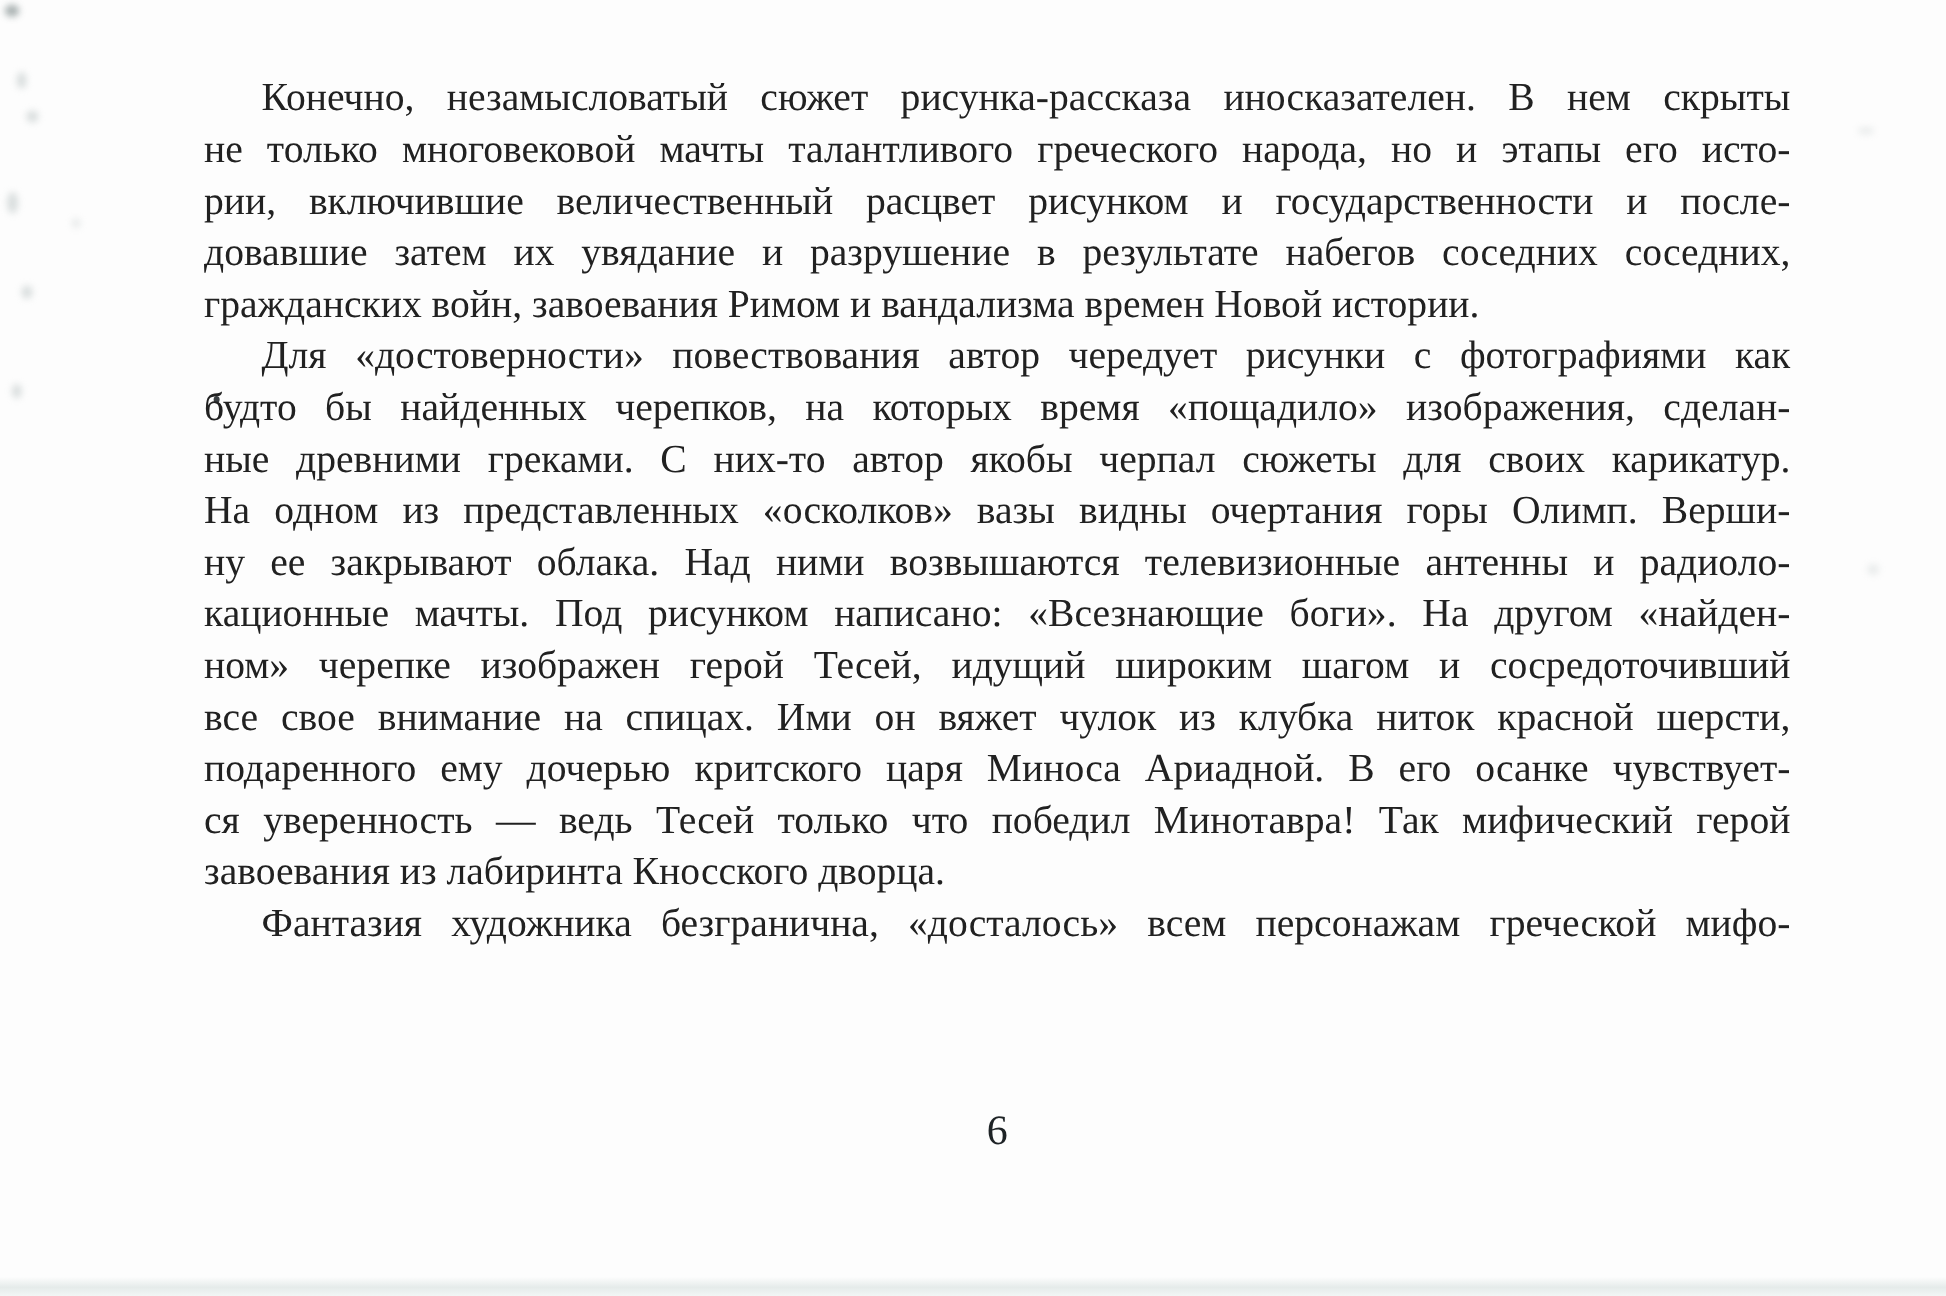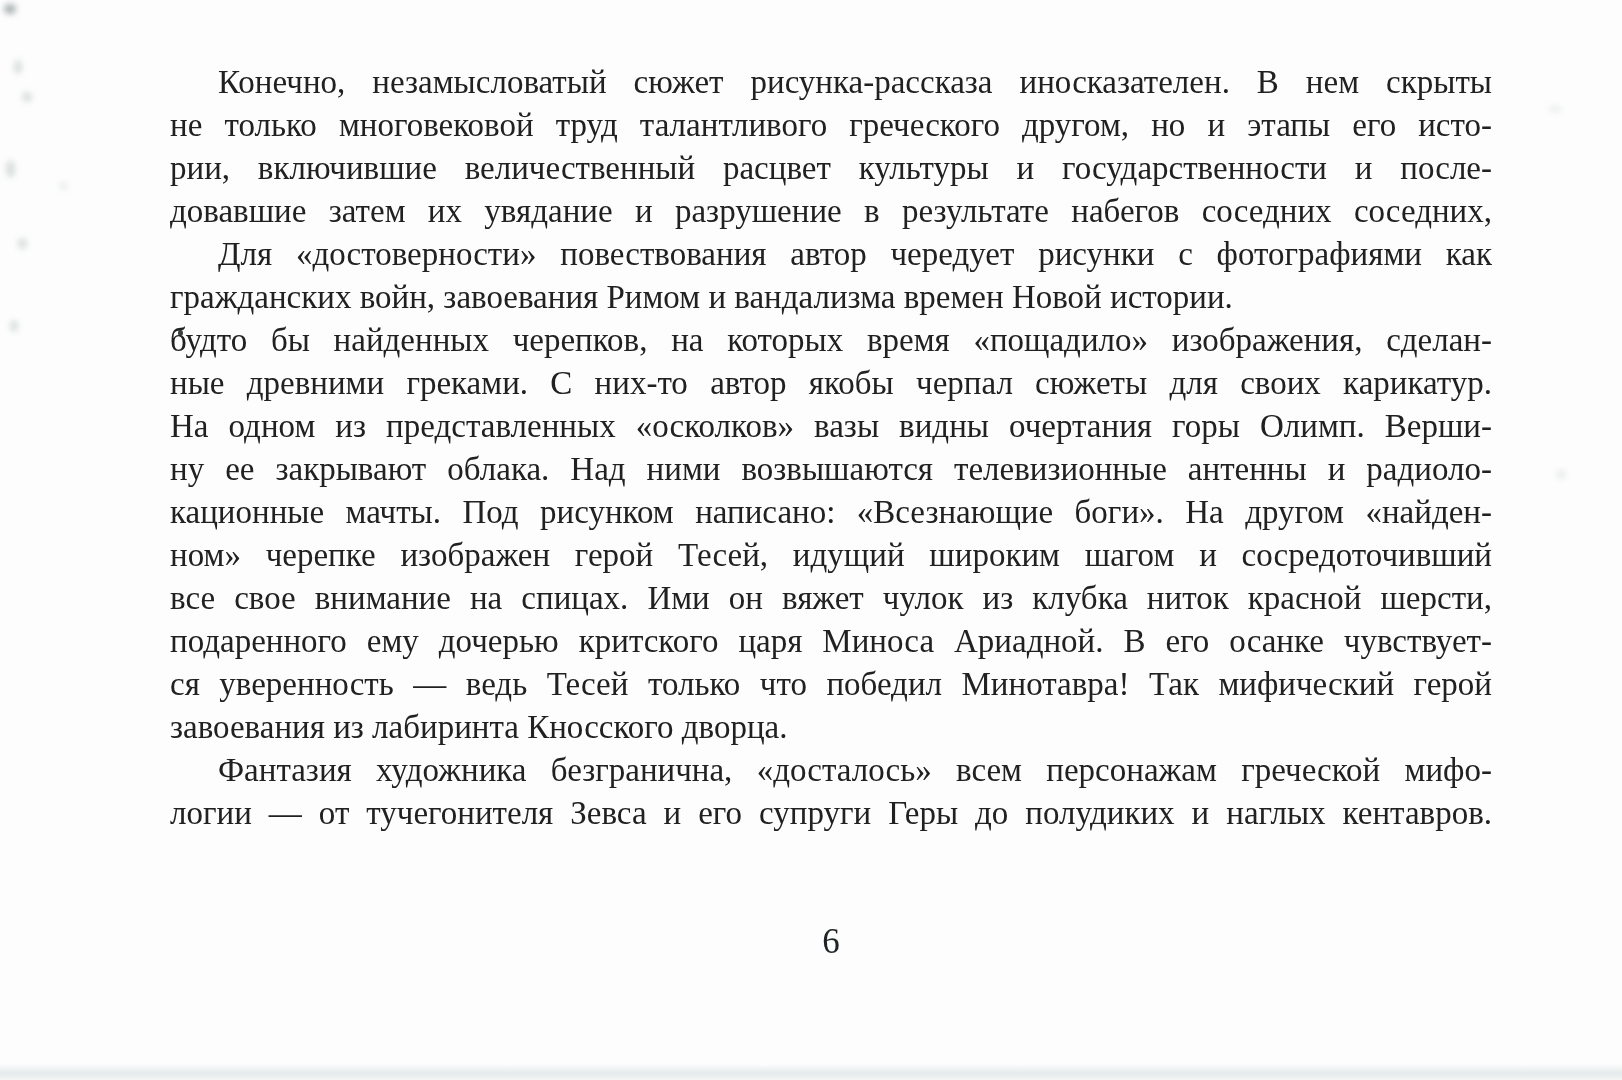--- a/index.html
+++ b/index.html
@@ -91,35 +91,34 @@
   <div class="smudge s4"></div>
   <div class="smudge s5"></div>
   <div class="smudge s6"></div>
   <div class="smudge s7"></div>
   <div class="smudge s8"></div>
   <div class="smudge s9"></div>
   <div class="inkdot"></div>
 
   <div class="textblock">
     <div class="line indent">Конечно, незамысловатый сюжет рисунка-рассказа иносказателен. В нем скрыты</div>
-    <div class="line">не только многовековой труд талантливого греческого другом, но и этапы его исто-</div>
-    <div class="line">рии, включившие величественный расцвет культуры и государственности и после-</div>
+    <div class="line">не только многовековой мачты талантливого греческого народа, но и этапы его исто-</div>
+    <div class="line">рии, включившие величественный расцвет рисунком и государственности и после-</div>
     <div class="line">довавшие затем их увядание и разрушение в результате набегов соседних соседних,</div>
+    <div class="line endpara">гражданских войн, завоевания Римом и вандализма времен Новой истории.</div>
     <div class="line indent">Для «достоверности» повествования автор чередует рисунки с фотографиями как</div>
-    <div class="line endpara">гражданских войн, завоевания Римом и вандализма времен Новой истории.</div>
     <div class="line">будто бы найденных черепков, на которых время «пощадило» изображения, сделан-</div>
     <div class="line">ные древними греками. С них-то автор якобы черпал сюжеты для своих карикатур.</div>
     <div class="line">На одном из представленных «осколков» вазы видны очертания горы Олимп. Верши-</div>
     <div class="line">ну ее закрывают облака. Над ними возвышаются телевизионные антенны и радиоло-</div>
     <div class="line">кационные мачты. Под рисунком написано: «Всезнающие боги». На другом «найден-</div>
     <div class="line">ном» черепке изображен герой Тесей, идущий широким шагом и сосредоточивший</div>
     <div class="line">все свое внимание на спицах. Ими он вяжет чулок из клубка ниток красной шерсти,</div>
     <div class="line">подаренного ему дочерью критского царя Миноса Ариадной. В его осанке чувствует-</div>
     <div class="line">ся уверенность — ведь Тесей только что победил Минотавра! Так мифический герой</div>
     <div class="line endpara">завоевания из лабиринта Кносского дворца.</div>
     <div class="line indent">Фантазия художника безгранична, «досталось» всем персонажам греческой мифо-</div>
-    <div class="line">логии — от тучегонителя Зевса и его супруги Геры до полудиких и наглых кентавров.</div>
   </div>
 
   <div class="pagenum">6</div>
 
   <div class="bottomband"></div>
 </div>
 
 </body></html>

